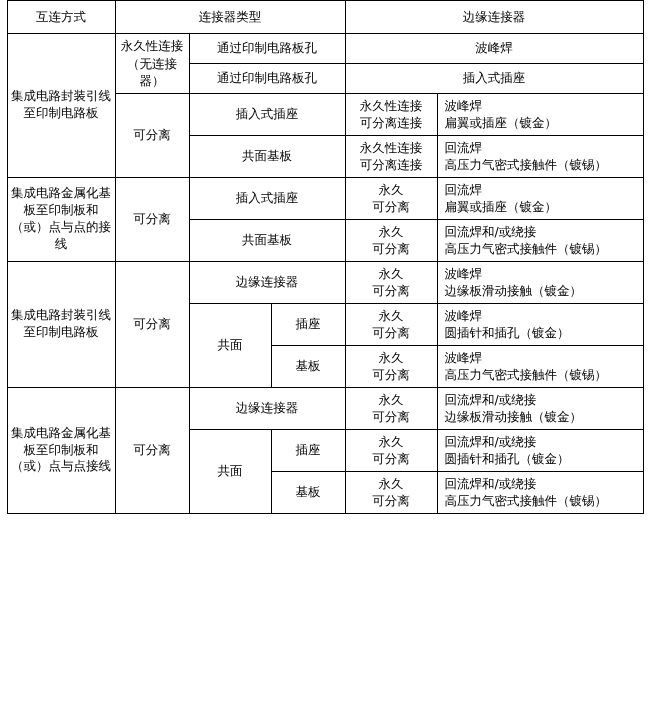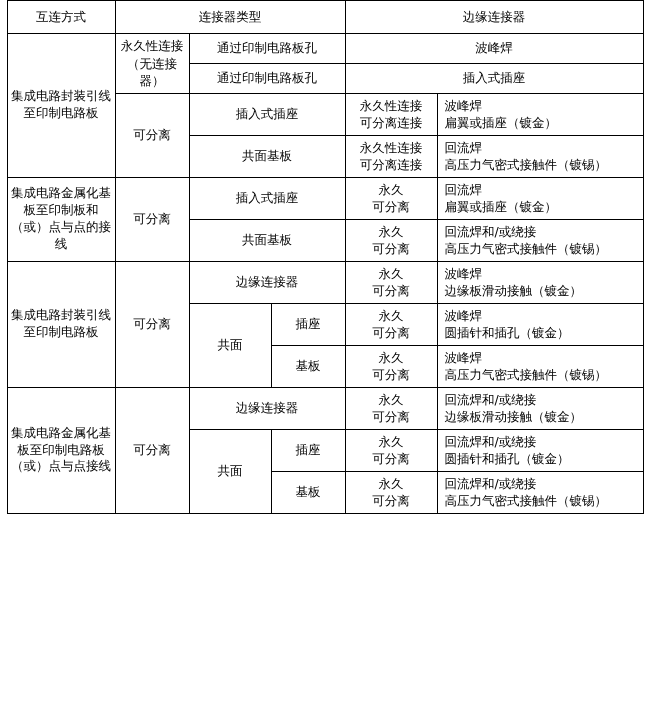--- a/index.html
+++ b/index.html
@@ -119,21 +119,21 @@
       <td class="tight">永久<br>可分离</td>
       <td class="method tight">波峰焊<br>圆插针和插孔（镀金）</td>
     </tr>
     <tr>
       <td>基板</td>
       <td class="tight">永久<br>可分离</td>
       <td class="method tight">波峰焊<br>高压力气密式接触件（镀锡）</td>
     </tr>
 
     <tr>
-      <td rowspan="3" class="left-col vert-label">集成电路金属化基板至印制电路板（或）点与点接线</td>
+      <td rowspan="3" class="left-col vert-label">集成电路金属化基板至印制板和（或）点与点接线</td>
       <td rowspan="3">可分离</td>
       <td colspan="2">边缘连接器</td>
       <td class="tight">永久<br>可分离</td>
       <td class="method tight">回流焊和/或绕接<br>边缘板滑动接触（镀金）</td>
     </tr>
     <tr>
       <td rowspan="2" class="tight">共面</td>
       <td>插座</td>
       <td class="tight">永久<br>可分离</td>
       <td class="method tight">回流焊和/或绕接<br>圆插针和插孔（镀金）</td>

